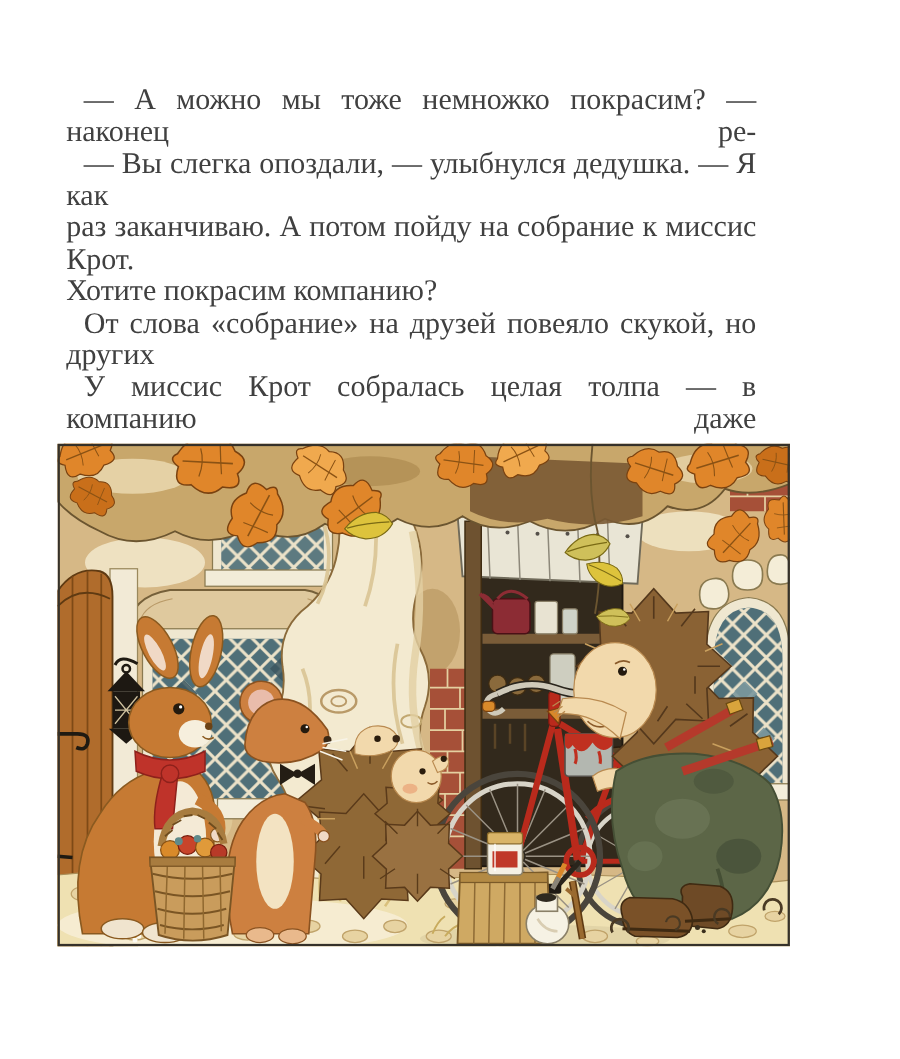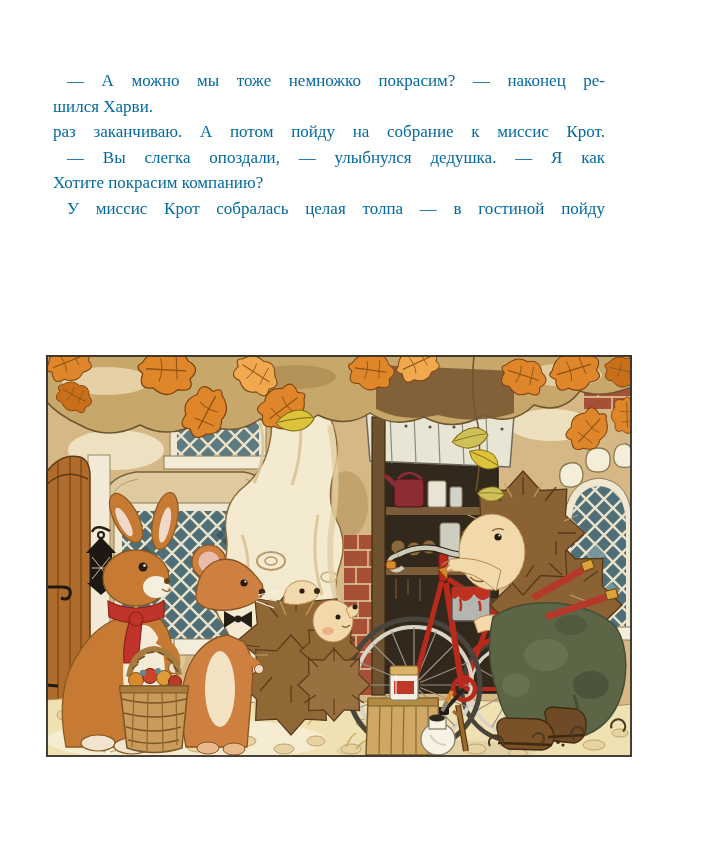--- a/index.html
+++ b/index.html
@@ -2,48 +2,48 @@
 <html><head>
 <meta charset="utf-8">
 <style>
   html,body{margin:0;padding:0;}
   body{
     width:720px;height:847px;background:#ffffff;position:relative;
     font-family:"Liberation Serif", serif;
   }
   .text-block{
     position:absolute;left:53px;top:68px;width:552px;
-    font-size:17px;line-height:25.5px;color:#0369a1;
+    font-size:24px;line-height:25.5px;color:#404040;
   }
   .text-block p{margin:0;padding:0;}
   .ln{white-space:nowrap;}
   .ln.just{white-space:normal;text-align:justify;text-align-last:justify;}
   .ln.ind{text-indent:14px;}
   .illo{
     position:absolute;left:46px;top:355px;width:586px;height:402px;
   }
   .illo svg{display:block;}
 </style>
 </head>
 <body>
 
 <div class="text-block">
   <p>
     <span class="ln just ind" style="display:block">— А можно мы тоже немножко покрасим? — наконец ре-</span>
-    <span class="ln" style="display:block">шился Харви.</span>
   </p>
   <p>
+    <span class="ln just ind" style="display:block">— Вы слегка опоздали, — улыбнулся дедушка. — Я как</span>
     <span class="ln just" style="display:block">раз заканчиваю. А потом пойду на собрание к миссис Крот.</span>
-    <span class="ln just ind" style="display:block">— Вы слегка опоздали, — улыбнулся дедушка. — Я как</span>
     <span class="ln" style="display:block">Хотите покрасим компанию?</span>
   </p>
   <p>
+    <span class="ln just ind" style="display:block">От слова «собрание» на друзей повеяло скукой, но других</span>
   </p>
   <p>
-    <span class="ln just ind" style="display:block">У миссис Крот собралась целая толпа — в гостиной пойду</span>
+    <span class="ln just ind" style="display:block">У миссис Крот собралась целая толпа — в компанию даже</span>
   </p>
 </div>
 
 <div class="illo" role="img" aria-label="Watercolor storybook scene outside a cottage: a rabbit in a red scarf and a mouse with a black bow tie hold a woven basket of fruit; two young hedgehogs watch a big hedgehog in dark green overalls with red straps standing at a red bicycle with a paint can; autumn leaves hang overhead; diamond-paned windows, an arched wooden door with a black lantern, a tool shed with shelves, a crate, a jug and horseshoes lie on the sandy path.">
 <svg width="586" height="402" viewBox="0 0 586 402" xmlns="http://www.w3.org/2000/svg">
   <defs>
     <pattern id="latt" width="18" height="18" patternUnits="userSpaceOnUse">
       <path d="M0,0 L18,18 M18,0 L0,18" fill="none" stroke="#ece2c8" stroke-width="2.4"></path>
     </pattern>
     <g id="leafA">

